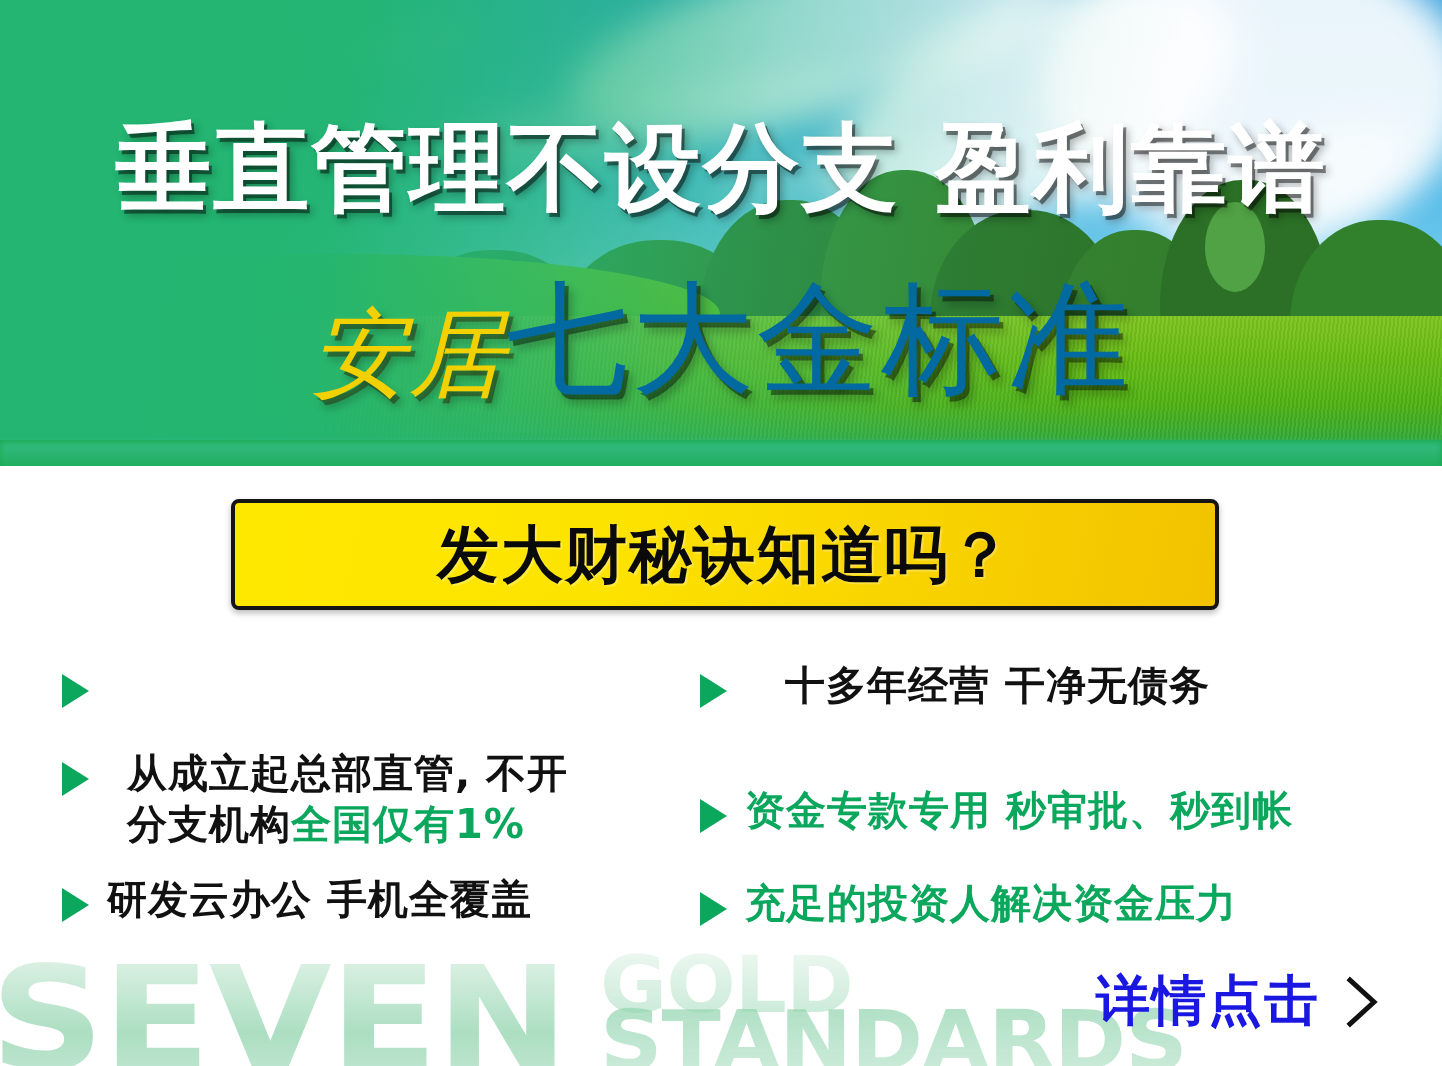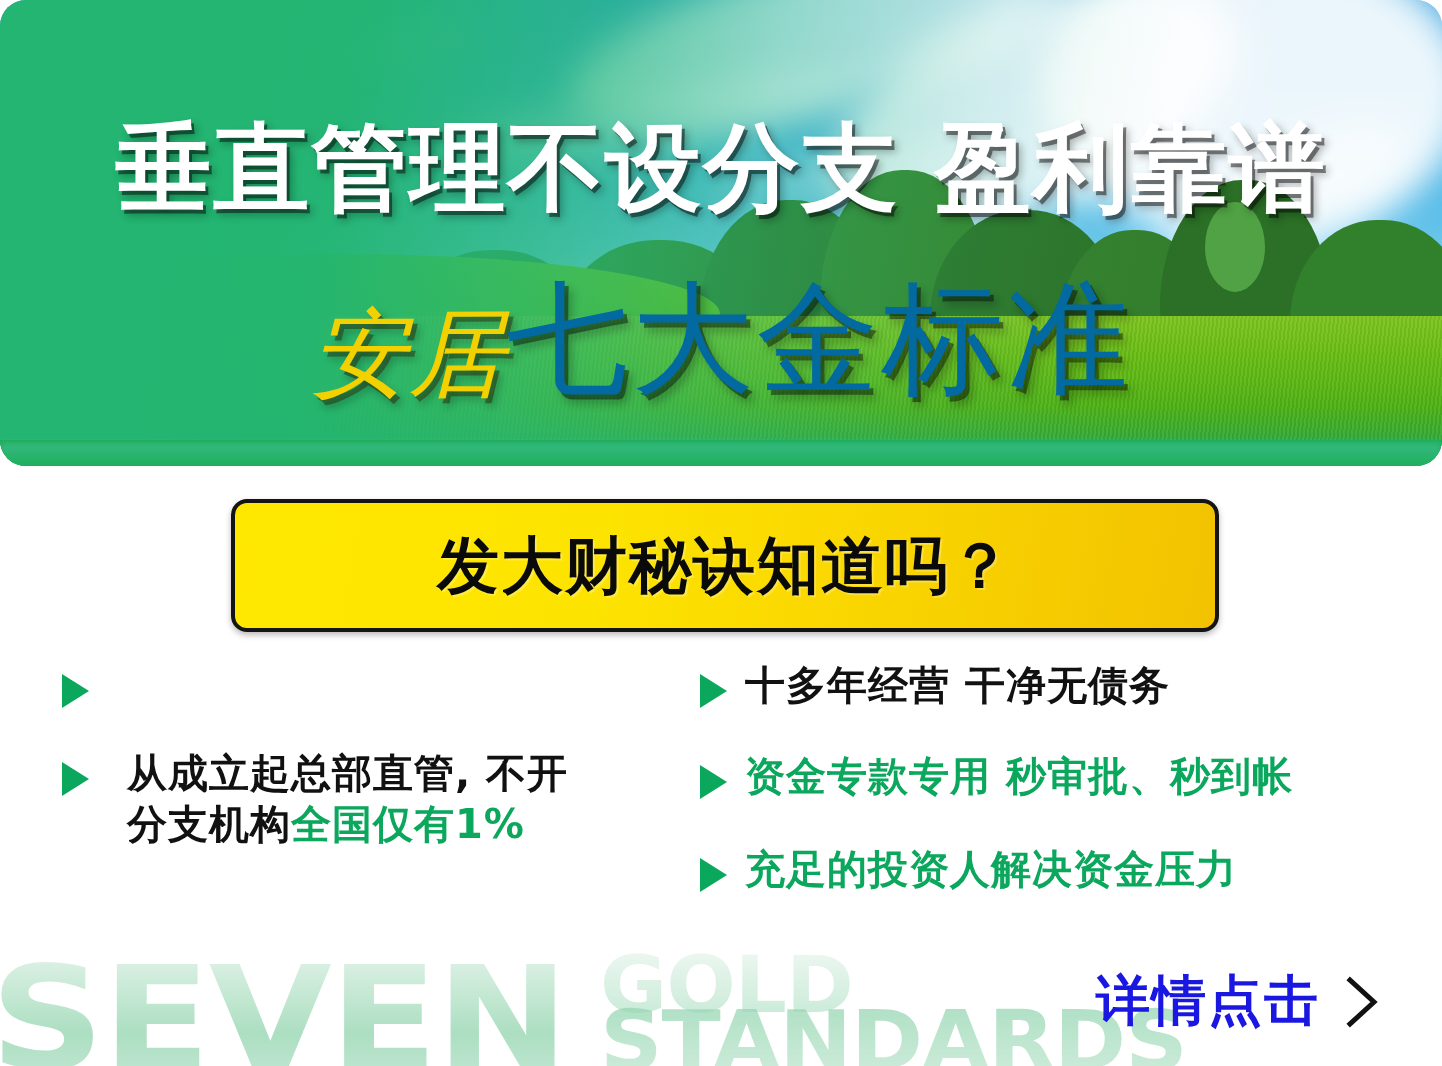--- a/index.html
+++ b/index.html
@@ -5,21 +5,21 @@
   html,body{margin:0;padding:0;}
   body{
     width:1442px;height:1066px;overflow:hidden;
     background:#ffffff;
     font-family:"Liberation Sans","DejaVu Sans",sans-serif;
     -webkit-font-smoothing:antialiased;
   }
   .banner{position:relative;width:1442px;height:1066px;background:#fff;overflow:hidden;}
 
   
-  .hero{position:absolute;left:0;top:0;width:1442px;height:466px;overflow:hidden;border-radius:26px;}
+  .hero{position:absolute;left:0;top:0;width:1442px;height:466px;overflow:hidden;}
 
   
   .sky{position:absolute;inset:0;
     background:linear-gradient(180deg,#2f9ddb 0%,#39a6e0 18%,#55bbe8 42%,#7fd0ee 62%,#a8dff0 78%,#c6e9ef 100%);}
   
   .cloud{position:absolute;border-radius:50%;background:#ffffff;filter:blur(18px);}
   .c1{left:560px;top:-40px;width:520px;height:150px;opacity:.75;transform:rotate(-14deg);}
   .c2{left:820px;top:0px;width:430px;height:210px;opacity:.85;transform:rotate(-22deg);}
   .c3{left:1040px;top:-60px;width:430px;height:300px;opacity:.9;}
   .c4{left:430px;top:90px;width:430px;height:60px;opacity:.45;transform:rotate(-9deg);}
@@ -51,22 +51,22 @@
     text-shadow:3px 4px 0 rgba(0,0,0,.45), 5px 6px 8px rgba(0,0,0,.30);
     white-space:nowrap;}
   .subline{position:absolute;left:0;right:0;top:278px;text-align:center;white-space:nowrap;
     font-family:"DejaVu Sans","Liberation Sans",sans-serif;line-height:1;}
   .sub-gold{display:inline-block;font-size:96px;font-weight:400;font-style:italic;color:#f3d000;
     text-shadow:4px 5px 0 rgba(40,30,0,.45), 6px 8px 9px rgba(0,0,0,.28);vertical-align:-6px;letter-spacing:2px;}
   .sub-white{display:inline-block;font-size:122px;font-weight:400;color:#0369a1;letter-spacing:3px;
     text-shadow:4px 5px 0 rgba(0,0,0,.42), 7px 9px 10px rgba(0,0,0,.28);}
 
   
-  .ybar{position:absolute;left:231px;top:499px;width:988px;height:133px;
-    border:4px solid #141414;border-radius:16px;box-sizing:border-box;
+  .ybar{position:absolute;left:231px;top:499px;width:988px;height:111px;
+    border:4px solid #141414;border-radius:8px;box-sizing:border-box;
     background:linear-gradient(100deg,#ffe800 0%,#fde400 36%,#f9d400 68%,#f2c200 100%);
     box-shadow:0 3px 6px rgba(0,0,0,.28);
     display:flex;align-items:center;justify-content:center;}
   .ybar-text{font-family:"DejaVu Sans","Liberation Sans",sans-serif;
     font-size:62px;font-weight:700;color:#0a0a0a;letter-spacing:2px;white-space:nowrap;
     text-shadow:2px 2px 0 rgba(255,255,255,.25);}
 
   
   .features{position:absolute;left:0;top:660px;width:1442px;height:300px;}
   .col{position:absolute;top:0;}
@@ -76,21 +76,21 @@
   .tri{flex:0 0 auto;width:0;height:0;margin-right:18px;margin-top:14px;
     border-top:17px solid transparent;border-bottom:17px solid transparent;
     border-left:27px solid #0aa75c;}
   .ftext{font-family:"DejaVu Sans","Liberation Sans",sans-serif;
     font-size:40px;font-weight:700;line-height:1.28;color:#111111;letter-spacing:1px;}
   .ftext.green{color:#0aa75c;}
   .hl{color:#0aa75c;}
 
   .colL .feat:nth-child(1){margin-bottom:40px;}
   .colL .feat:nth-child(2){margin-bottom:24px;gap:20px;}
-  .colR .feat:nth-child(1){margin-bottom:40px;}
+  .colR .feat:nth-child(1){margin-bottom:74px;gap:40px;}
   .colR .feat:nth-child(2){margin-bottom:42px;}
 
   
   .wm{position:absolute;left:0;bottom:0;width:1060px;height:120px;pointer-events:none;text-align:right;}
   .wm-seven{position:absolute;left:-10px;bottom:-24px;
     font-family:"DejaVu Sans","Liberation Sans",sans-serif;font-weight:700;font-size:142px;
     letter-spacing:-2px;line-height:1;transform:scaleX(1.12);transform-origin:left bottom;
     background:linear-gradient(180deg,rgba(160,215,180,.30) 0%,rgba(140,210,170,.72) 60%,rgba(150,214,178,.55) 100%);
     -webkit-background-clip:text;background-clip:text;color:transparent;}
   .wm-gold{position:absolute;left:600px;bottom:42px;
@@ -161,20 +161,24 @@
 
       <div class="feat">
         <span class="tri"></span>
       </div>
 
       <div class="feat">
         <span class="tri"></span>
         <span class="ftext"><span>从成立起总部直管, 不开</span><br><span>分支机构</span><span class="hl">全国仅有1%</span></span>
       </div>
 
+      <div class="feat">
+        <span class="tri"></span>
+        <span class="ftext">研发云办公  手机全覆盖</span>
+      </div>
 
     </div>
 
     <div class="col colR">
 
       <div class="feat">
         <span class="tri"></span>
         <span class="ftext">十多年经营  干净无债务</span>
       </div>
 

